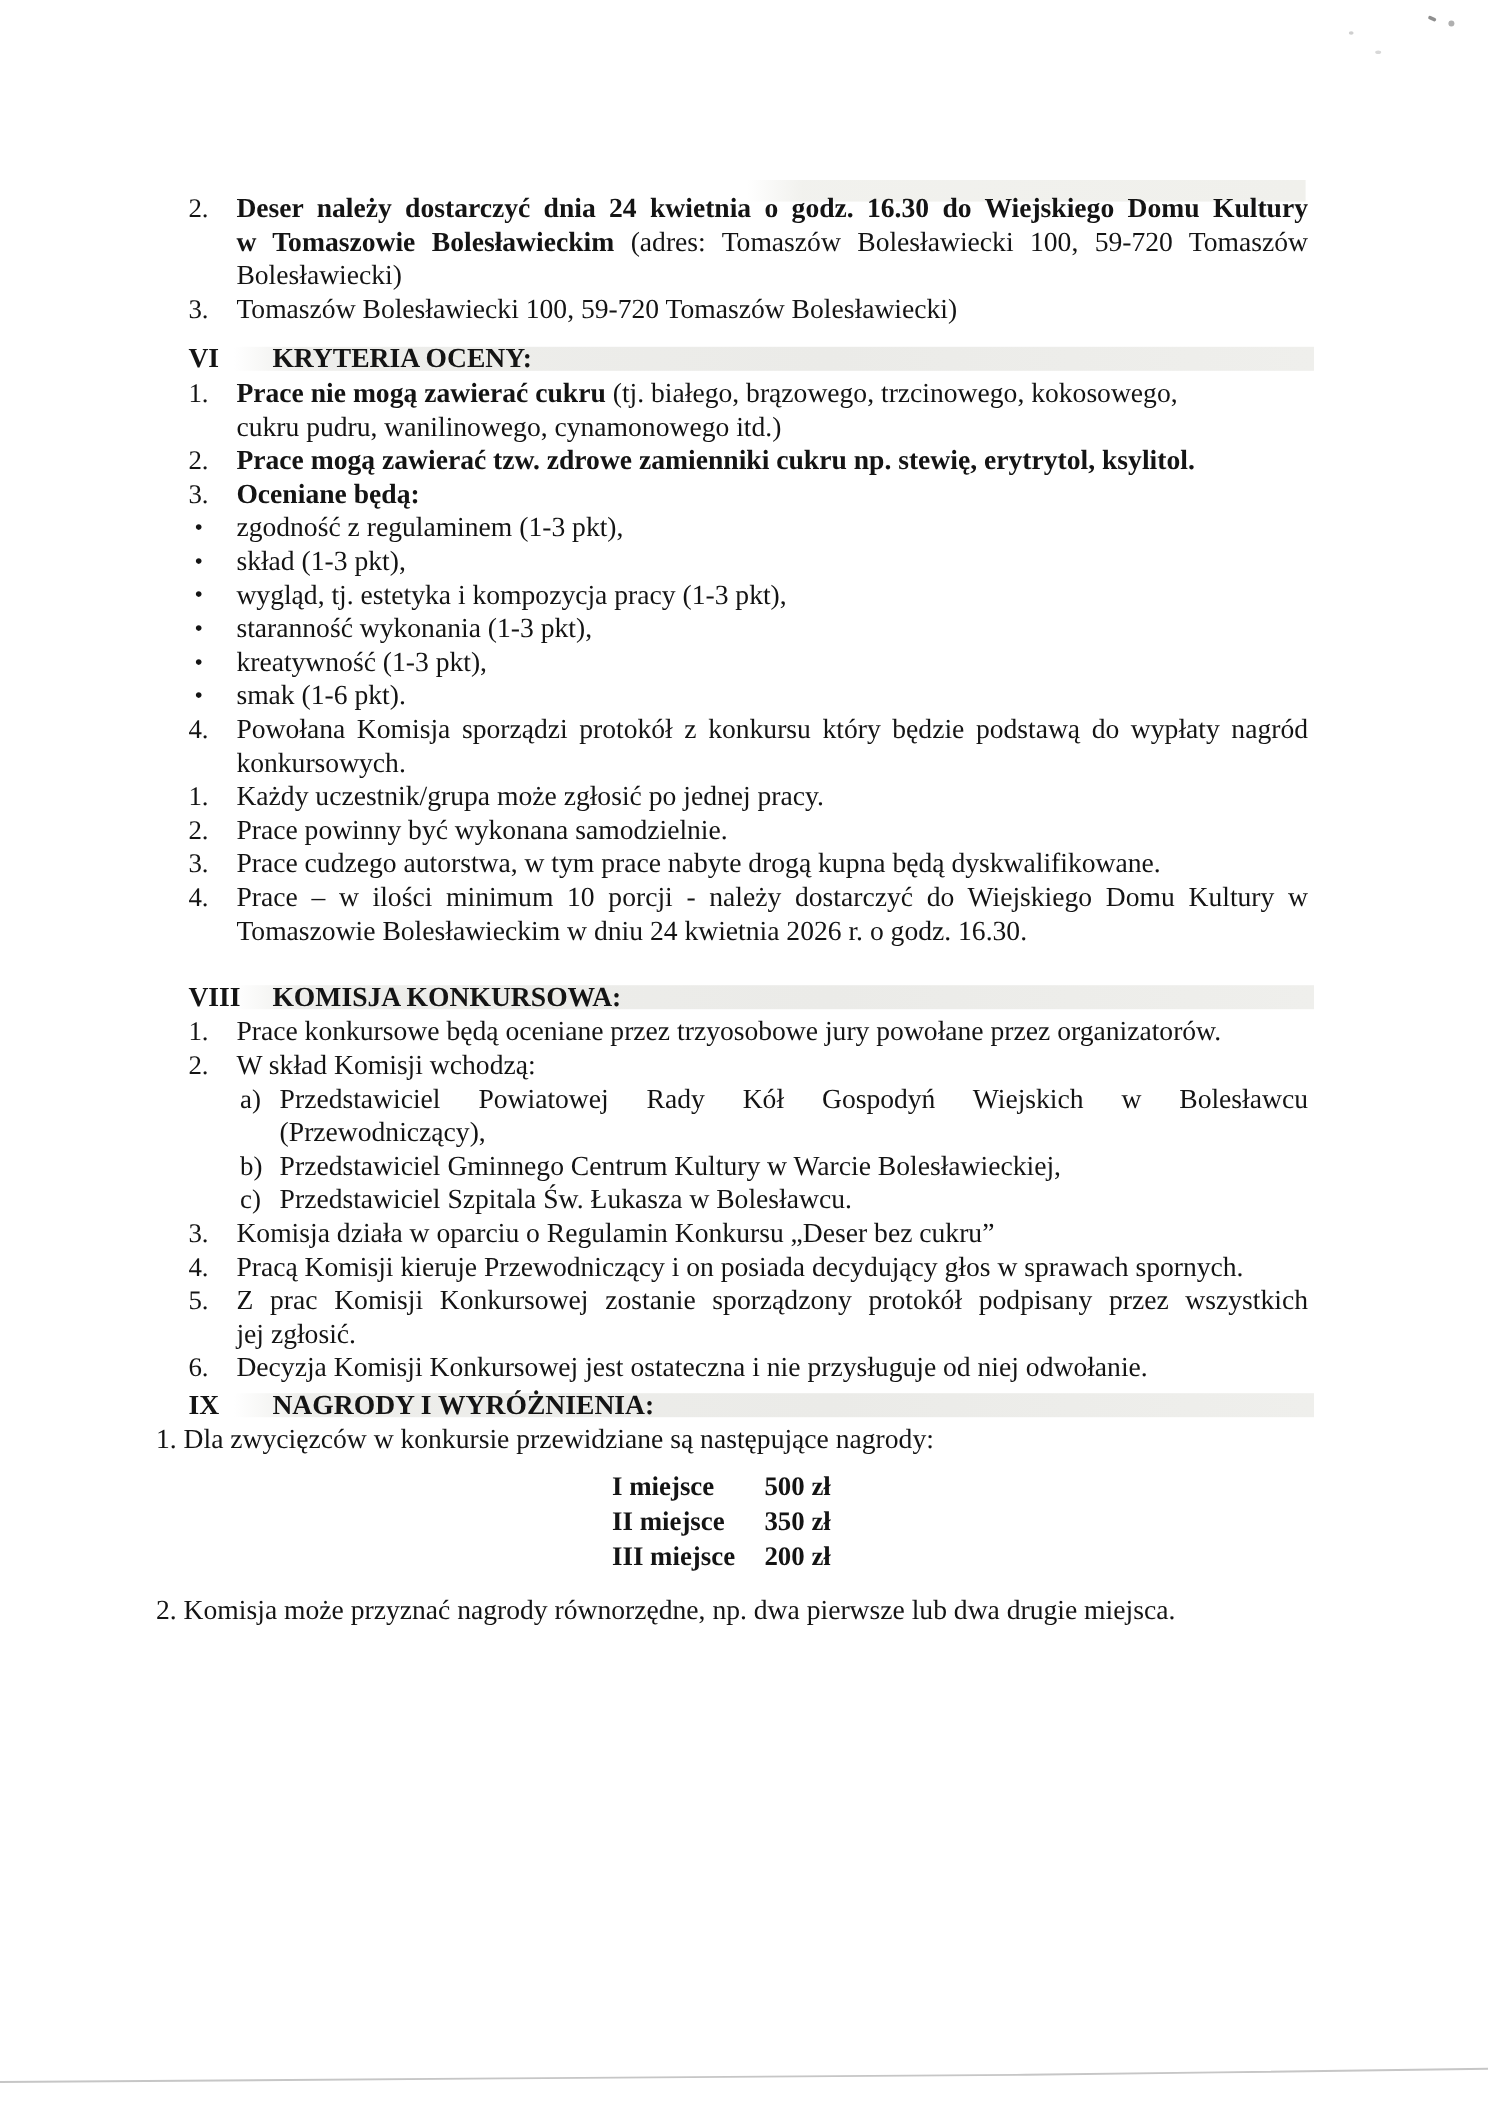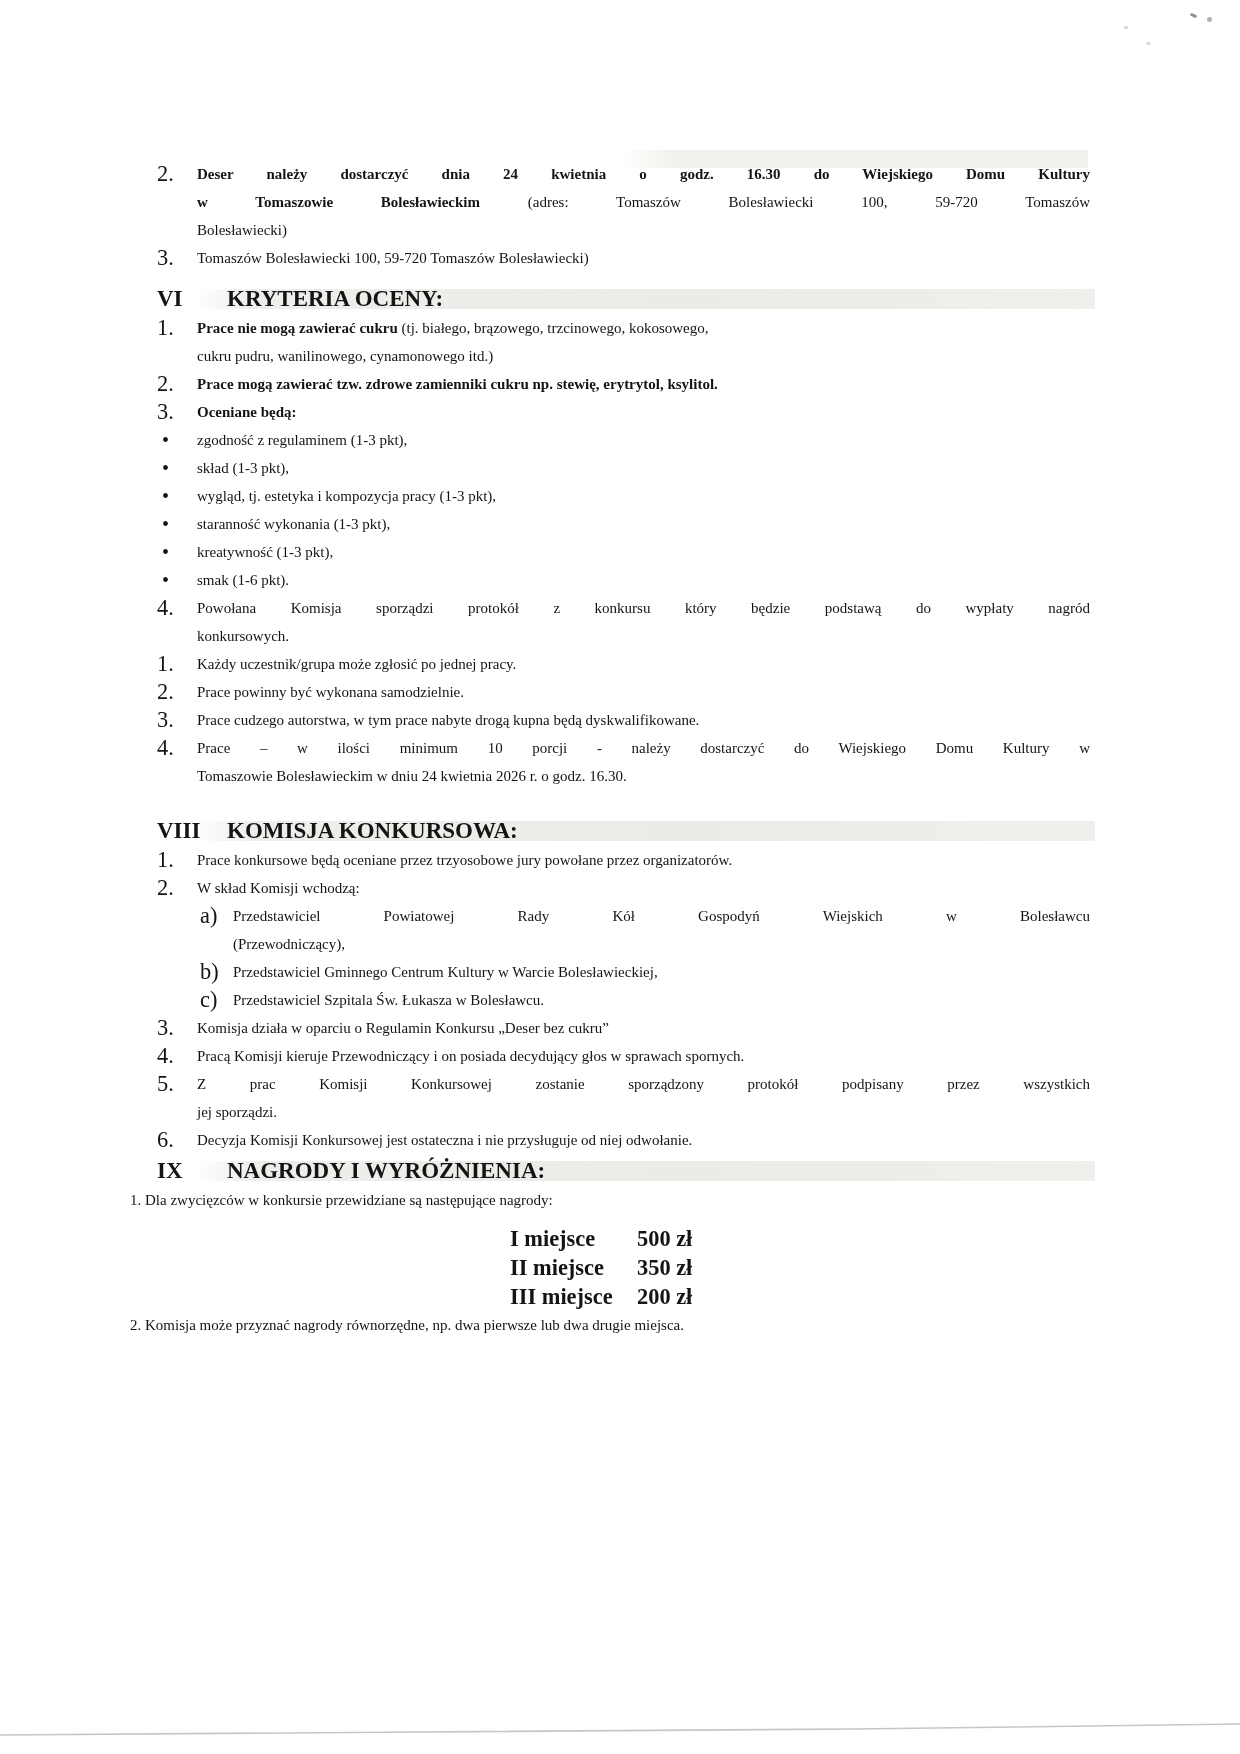--- a/index.html
+++ b/index.html
@@ -4,33 +4,33 @@
 <style>
   html,body{margin:0;padding:0}
   body{width:1240px;height:1754px;background:#fff;font-family:"Liberation Serif","DejaVu Serif",serif;color:#141414;position:relative}
   .sheet{position:absolute;inset:0;background:#fff;overflow:hidden}
   .content{position:absolute;left:157px;right:150px;top:160px}
   .item{position:relative;padding-left:40px}
   .item>.marker{position:absolute;left:0;top:0;line-height:28px;font-size:22.4px}
   .item.bullet>.marker{font-size:20px;padding-left:5px}
   .item.sub{margin-left:43px;padding-left:33px}
   .item.sub>.marker{width:33px}
-  .ln{font-size:15px;line-height:28px;white-space:nowrap;text-align:left}
+  .ln{font-size:23px;line-height:28px;white-space:nowrap;text-align:left}
   .ln.just{text-align:justify;text-align-last:justify}
   b{font-weight:bold}
   .heading{position:relative;font-weight:bold;font-size:23px;line-height:30px;margin-top:12px}
   .heading .roman{display:inline-block;min-width:70px;position:relative}
   .heading .title{position:relative}
   .heading .band{position:absolute;left:38px;right:-5px;top:5px;height:20px;
     background:linear-gradient(90deg, rgba(235,235,232,0) 0%, rgba(235,235,232,.85) 6%, #ebebe8 55%, #efefec 100%)}
   .h-VII{margin-top:28px}
   .h-VIII{margin-top:26px}
   .h-IX{margin-top:2px}
   .para{margin-left:-27px}
-  .prizes{margin:10px 0 0 353px;font-weight:bold}
+  .prizes{margin:10px 0 17px 353px;font-weight:bold}
   .prow{display:flex;line-height:29px;font-size:22.4px}
   .prow .place{width:127px}
   .scanband-top{position:absolute;left:622px;top:150px;width:466px;height:18px;
     background:linear-gradient(90deg, rgba(240,240,236,0), rgba(240,240,236,.9) 10%, #f0f0ec)}
   .speck{position:absolute;border-radius:50%}
   .speck.s1{left:1190px;top:14px;width:7px;height:3px;background:#8f8f8f;transform:rotate(24deg);border-radius:2px}
   .speck.s2{left:1207px;top:17px;width:5px;height:5px;background:#9c9c9c;opacity:.8}
   .speck.s3{left:1124px;top:26px;width:4px;height:3px;background:#cfcfcf}
   .speck.s4{left:1146px;top:42px;width:5px;height:3px;background:#d8d8d8}
   .pageedge{position:absolute;left:0;top:1716px}
@@ -196,21 +196,21 @@
         <div class="item num">
           <span class="marker">4.</span>
           <div class="itembody">
             <div class="ln"><span>Pracą Komisji kieruje Przewodniczący i on posiada decydujący głos w sprawach spornych.</span></div>
           </div>
         </div>
         <div class="item num">
           <span class="marker">5.</span>
           <div class="itembody">
             <div class="ln just"><span>Z prac Komisji Konkursowej zostanie sporządzony protokół podpisany przez wszystkich</span></div>
-            <div class="ln"><span>jej sporządzi.</span></div>
+            <div class="ln"><span>jej zgłosić.</span></div>
           </div>
         </div>
         <div class="item num">
           <span class="marker">6.</span>
           <div class="itembody">
             <div class="ln"><span>Decyzja Komisji Konkursowej jest ostateczna i nie przysługuje od niej odwołanie.</span></div>
           </div>
         </div>
       </div>
       <div class="heading h-IX"><span class="band"></span><span class="roman">IX</span><span class="title">NAGRODY I WYRÓŻNIENIA:</span></div>

